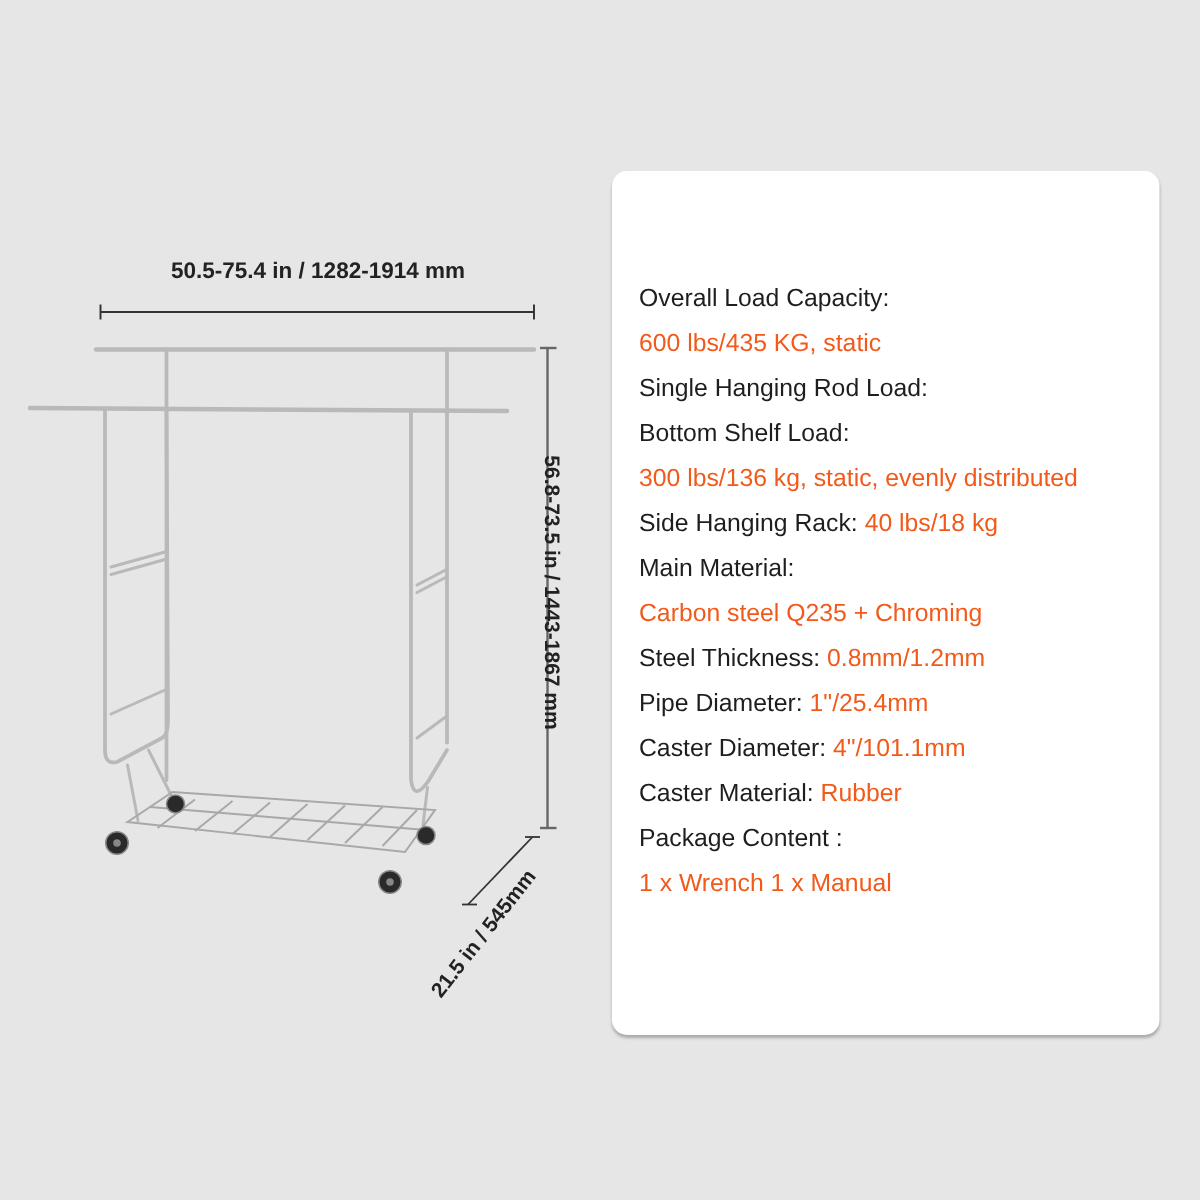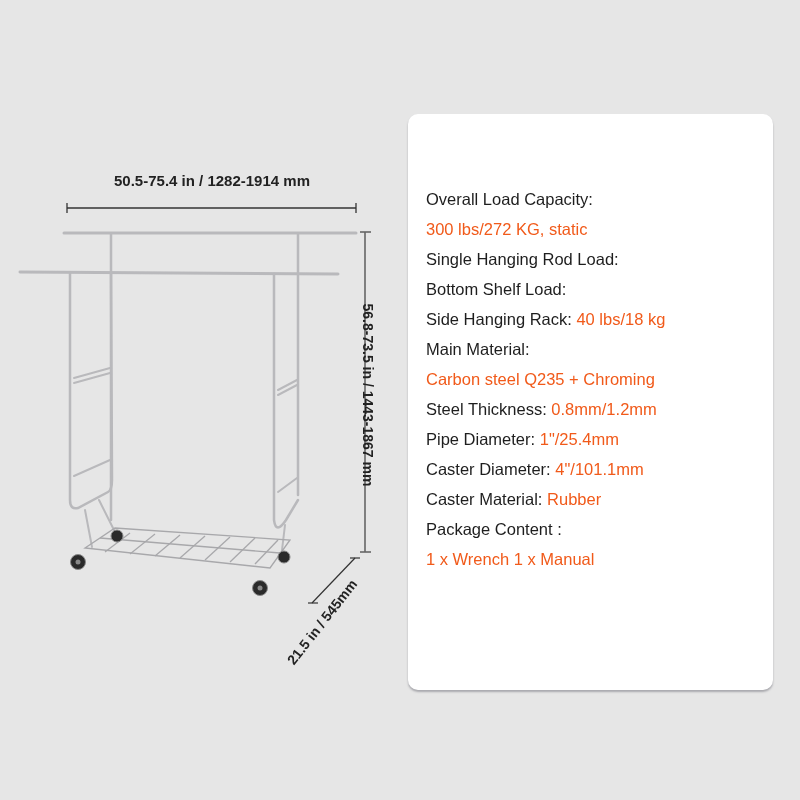--- a/index.html
+++ b/index.html
@@ -152,23 +152,24 @@
   </svg>
 
   <div class="dim-width-label">50.5-75.4 in / 1282-1914 mm</div>
   <div class="dim-height-label">56.8-73.5 in / 1443-1867 mm</div>
   <div class="dim-depth-label">21.5 in / 545mm</div>
 </div>
 
 <div class="spec-card">
   <div class="spec-list">
     <div class="spec-line k">Overall Load Capacity:</div>
-    <div class="spec-line v">300 lbs/272 KG, static</div>
+    <div class="spec-line v">600 lbs/435 KG, static</div>
     <div class="spec-line k">Single Hanging Rod Load:</div>
     <div class="spec-line k">Bottom Shelf Load:</div>
+    <div class="spec-line v">300 lbs/136 kg, static, evenly distributed</div>
     <div class="spec-line">
       <span class="k">Side Hanging Rack:</span>
       <span class="v">40 lbs/18 kg</span>
     </div>
     <div class="spec-line k">Main Material:</div>
     <div class="spec-line v">Carbon steel Q235 + Chroming</div>
     <div class="spec-line">
       <span class="k">Steel Thickness:</span>
       <span class="v">0.8mm/1.2mm</span>
     </div>

